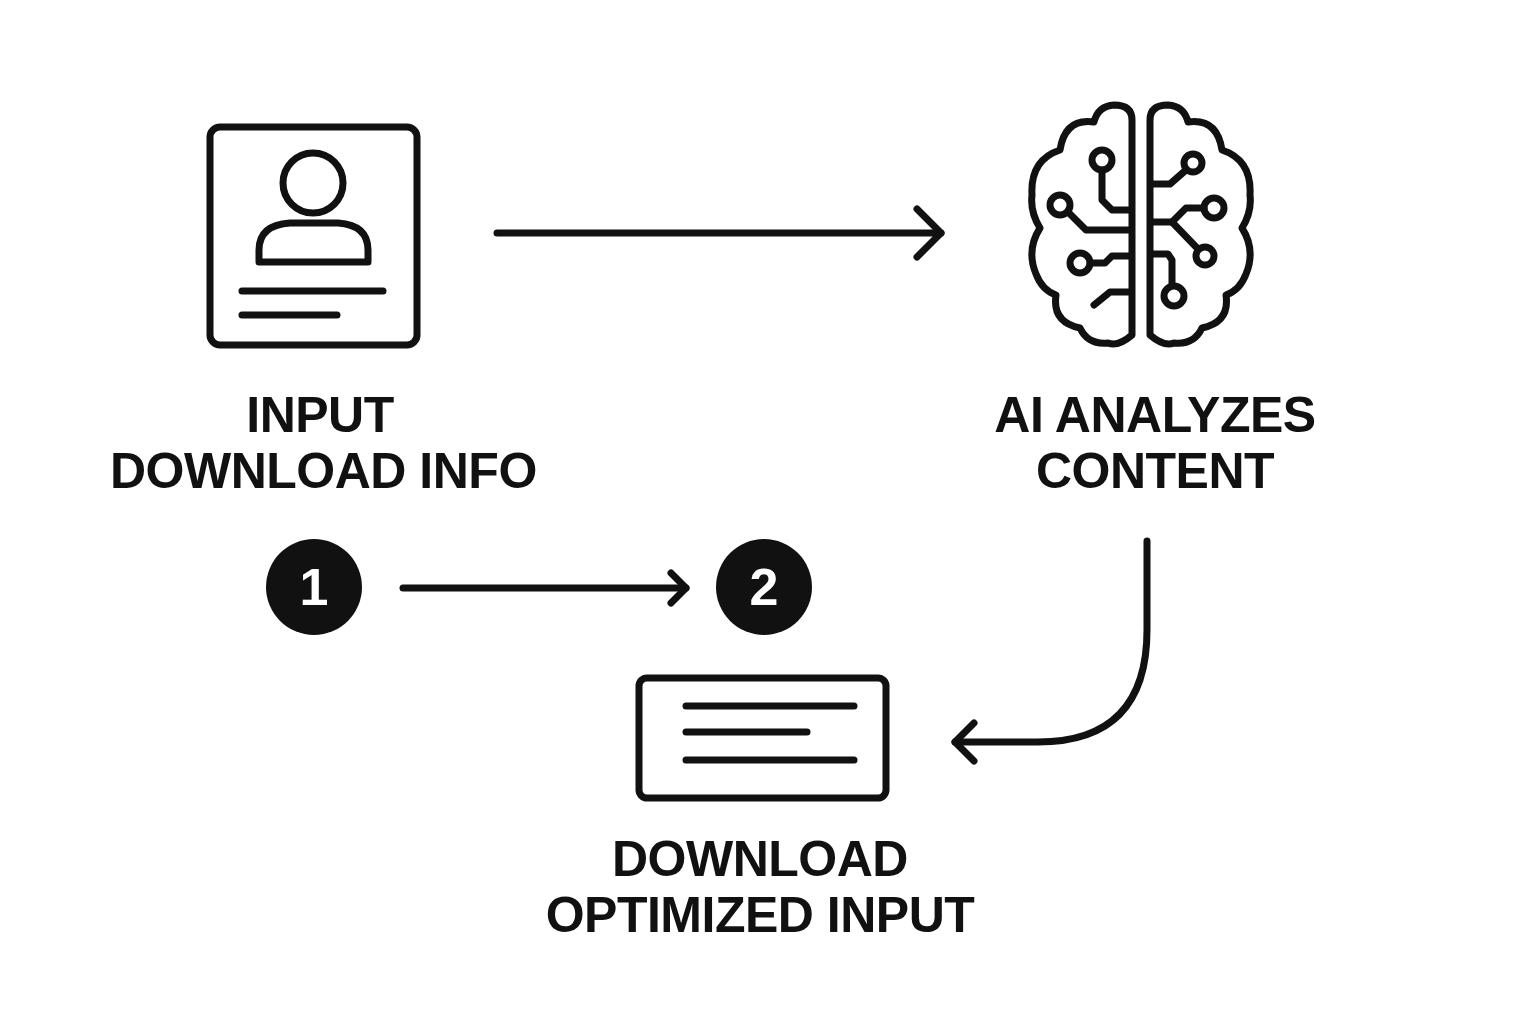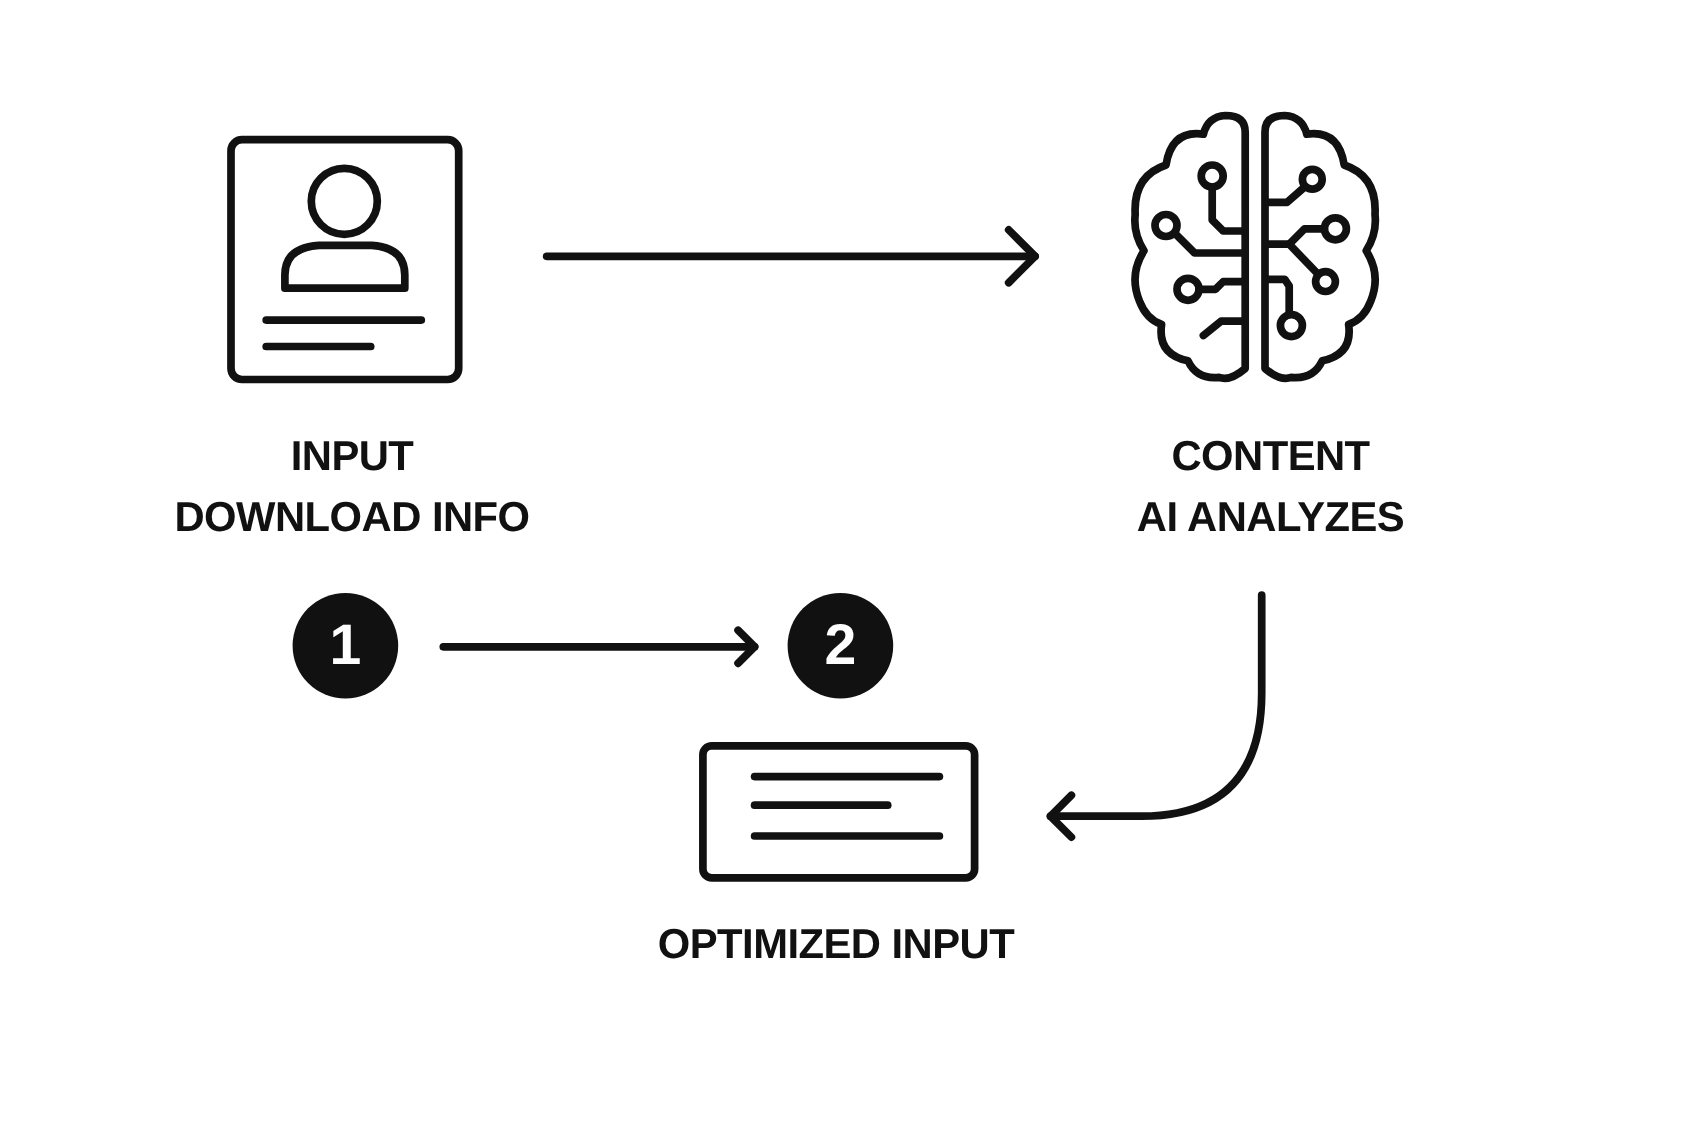--- a/index.html
+++ b/index.html
@@ -18,21 +18,21 @@
     .canvas {
       position: absolute;
       left: 0; top: 0;
       width: 1536px;
       height: 1024px;
     }
     .label {
       position: absolute;
       font-family: "Liberation Sans", "DejaVu Sans", sans-serif;
       font-weight: 700;
-      font-size: 38px;
+      font-size: 50px;
       line-height: 56px;
       text-align: center;
       color: #111111;
       letter-spacing: -0.5px;
       white-space: nowrap;
     }
     .label span { display: block; }
     #label-input   { left: 110px;  top: 387px; width: 420px; }
     #label-ai      { left: 970px;  top: 387px; width: 370px; }
     #label-download{ left: 480px;  top: 831px; width: 560px; }
@@ -129,22 +129,23 @@
     <line class="stroke" x1="686" y1="760" x2="854" y2="760"></line>
   </g>
 </svg>
 
 <div class="label" id="label-input">
   <span>INPUT</span>
   <span>DOWNLOAD INFO</span>
 </div>
 
 <div class="label" id="label-ai">
+  <span>AI ANALYZES</span>
   <span>CONTENT</span>
-  <span>AI ANALYZES</span>
 </div>
 
 <div class="label" id="label-download">
+  <span>DOWNLOAD</span>
   <span>OPTIMIZED INPUT</span>
 </div>
 
 <div class="badge" id="badge-1">1</div>
 <div class="badge" id="badge-2">2</div>
 
 </body></html>

